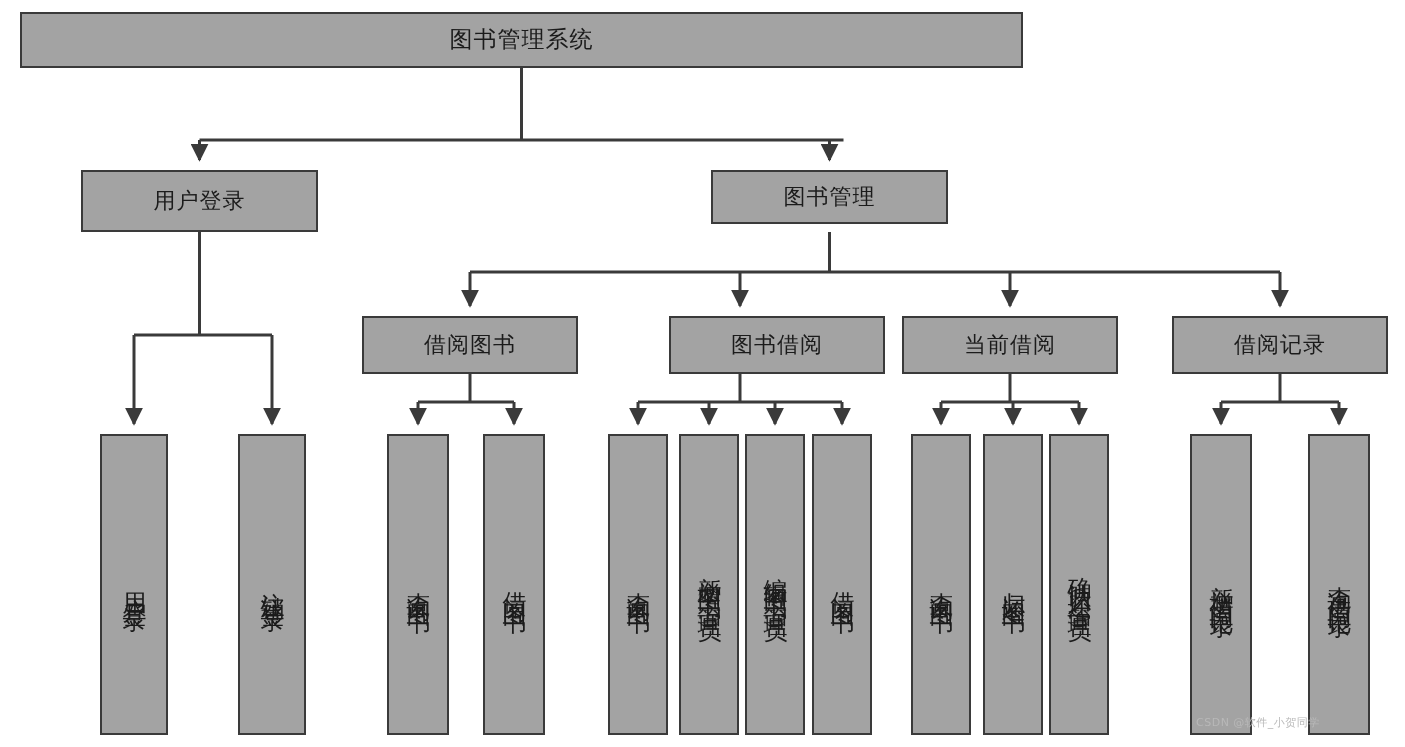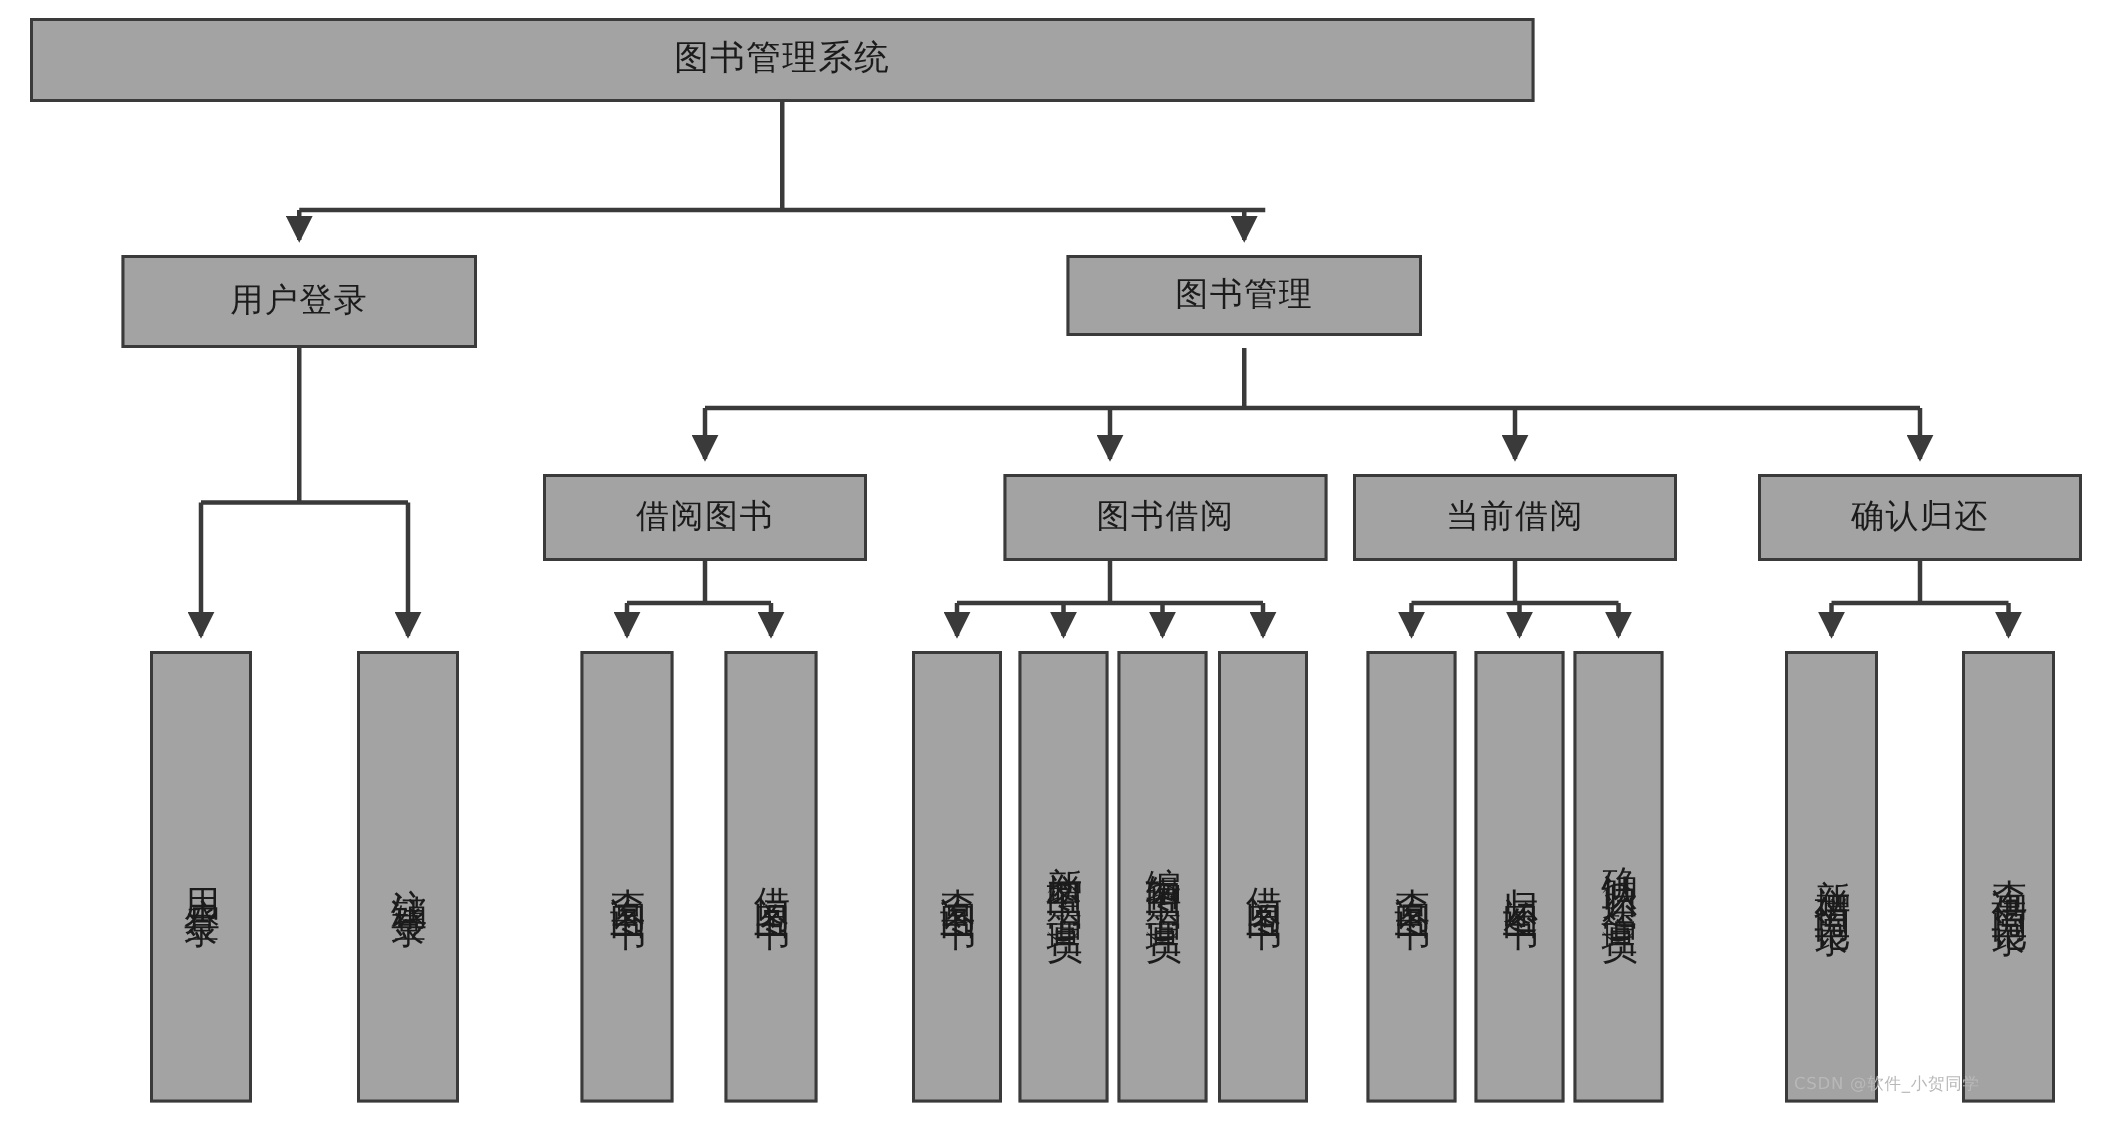--- a/index.html
+++ b/index.html
@@ -120,21 +120,21 @@
   </svg>
 
   <div class="node h root" style="left: 20px; top: 12px; width: 1003px; height: 56px;">图书管理系统</div>
 
   <div class="node h" style="left: 81px; top: 170px; width: 237px; height: 62px;">用户登录</div>
   <div class="node h" style="left: 711px; top: 170px; width: 237px; height: 54px;">图书管理</div>
 
   <div class="node h" style="left: 362px; top: 316px; width: 216px; height: 58px;">借阅图书</div>
   <div class="node h" style="left: 669px; top: 316px; width: 216px; height: 58px;">图书借阅</div>
   <div class="node h" style="left: 902px; top: 316px; width: 216px; height: 58px;">当前借阅</div>
-  <div class="node h" style="left: 1172px; top: 316px; width: 216px; height: 58px;">确认归还</div>
+  <div class="node h" style="left: 1172px; top: 316px; width: 216px; height: 58px;">借阅记录</div>
 
   <div class="node v" style="left: 100px; top: 434px; width: 68px; height: 301px;">用户登录</div>
   <div class="node v" style="left: 238px; top: 434px; width: 68px; height: 301px;">注销登录</div>
   <div class="node v" style="left: 387px; top: 434px; width: 62px; height: 301px;">查询图书</div>
   <div class="node v" style="left: 483px; top: 434px; width: 62px; height: 301px;">借阅图书</div>
   <div class="node v" style="left: 608px; top: 434px; width: 60px; height: 301px;">查询图书</div>
   <div class="node v" style="left: 679px; top: 434px; width: 60px; height: 301px;">新增图书（管理员）</div>
   <div class="node v" style="left: 745px; top: 434px; width: 60px; height: 301px;">编辑图书（管理员）</div>
   <div class="node v" style="left: 812px; top: 434px; width: 60px; height: 301px;">借阅图书</div>
   <div class="node v" style="left: 911px; top: 434px; width: 60px; height: 301px;">查询图书</div>

